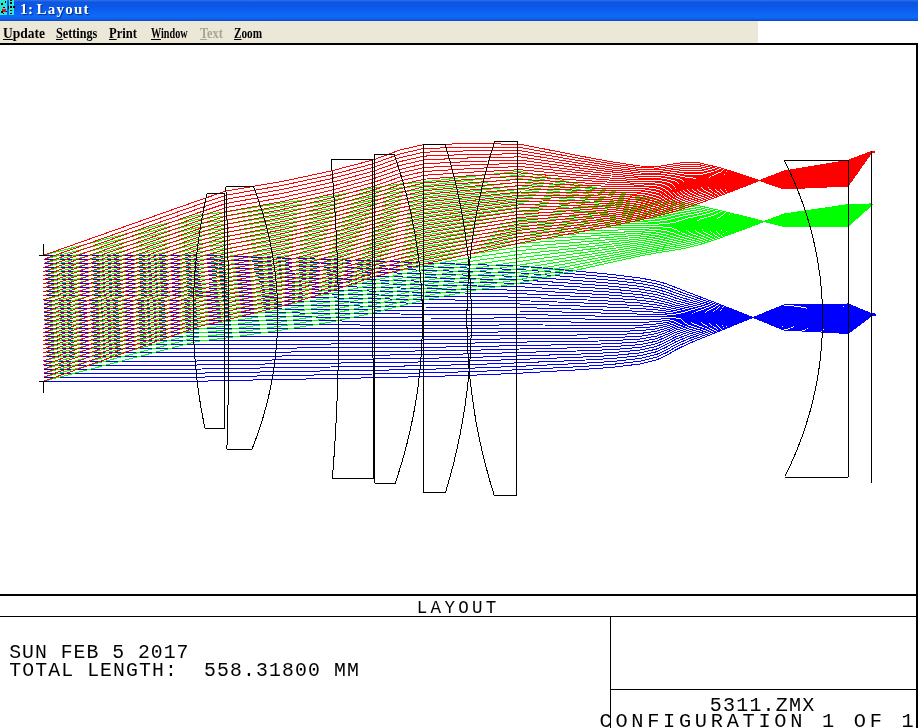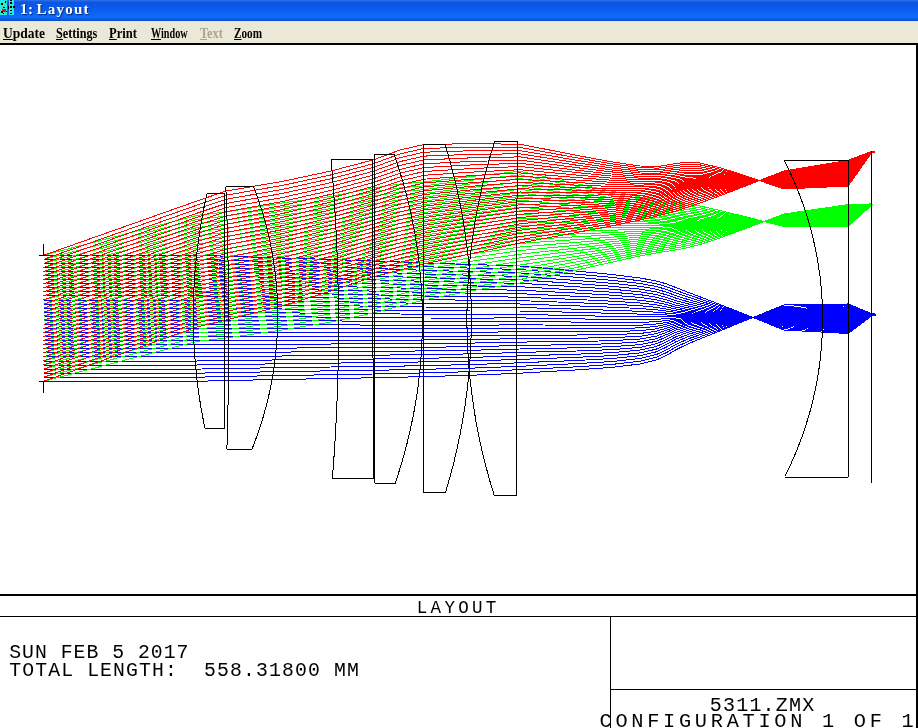--- a/index.html
+++ b/index.html
@@ -2,21 +2,21 @@
 <html><head><meta charset="utf-8"><style>
 *{margin:0;padding:0;box-sizing:border-box}
 body{width:918px;height:728px;position:relative;overflow:hidden;background:#fff;
  font-family:"Liberation Sans",sans-serif}
 .titlebar{position:absolute;left:0;top:0;width:918px;height:21px;
  background:linear-gradient(180deg,#2f74e8 0%,#0d55e0 10%,#0a58e8 30%,#0d63f2 60%,#0f6af8 80%,#0c5ce4 92%,#0648c4 100%);}
 .title-ico{position:absolute;left:0;top:0;width:15px;height:16px}
 .title-txt{position:absolute;top:1px;color:#fff;
  font:bold 15px "Liberation Serif",serif;letter-spacing:0.6px;
  text-shadow:1px 1px 1px #04287a}
-.menubar{position:absolute;left:0;top:21px;width:918px;height:23px;background:#ece8d8;
+.menubar{position:absolute;left:0;top:21px;width:758px;height:23px;background:#ece8d8;
  font:bold 14px "Liberation Serif",serif}
 .mi{position:absolute;top:5px;display:inline-block;transform-origin:0 0;white-space:pre}
 </style></head><body>
 <div class="titlebar">
 <div class="title-ico">
       <svg width="15" height="16" viewBox="0 0 15 16" style="position:absolute;left:0px;top:0px" shape-rendering="crispEdges">
 <rect x="0" y="0" width="7" height="15" fill="#2ae8d8"></rect>
 <rect x="9" y="0" width="4.5" height="15" fill="#2ae8d8"></rect>
 <rect x="1" y="3" width="1.5" height="2" fill="#000"></rect>
 <rect x="4.8" y="1" width="1.5" height="1.5" fill="#000"></rect>

